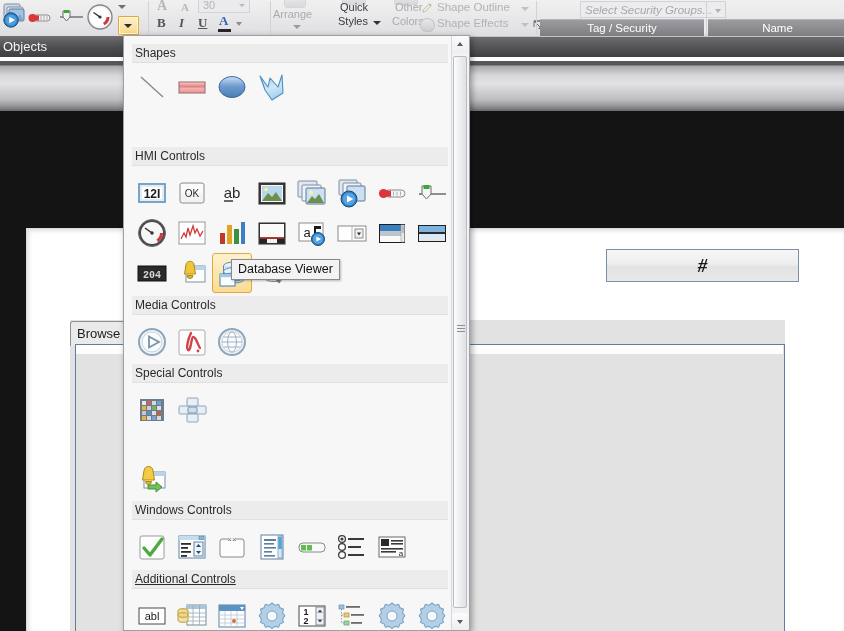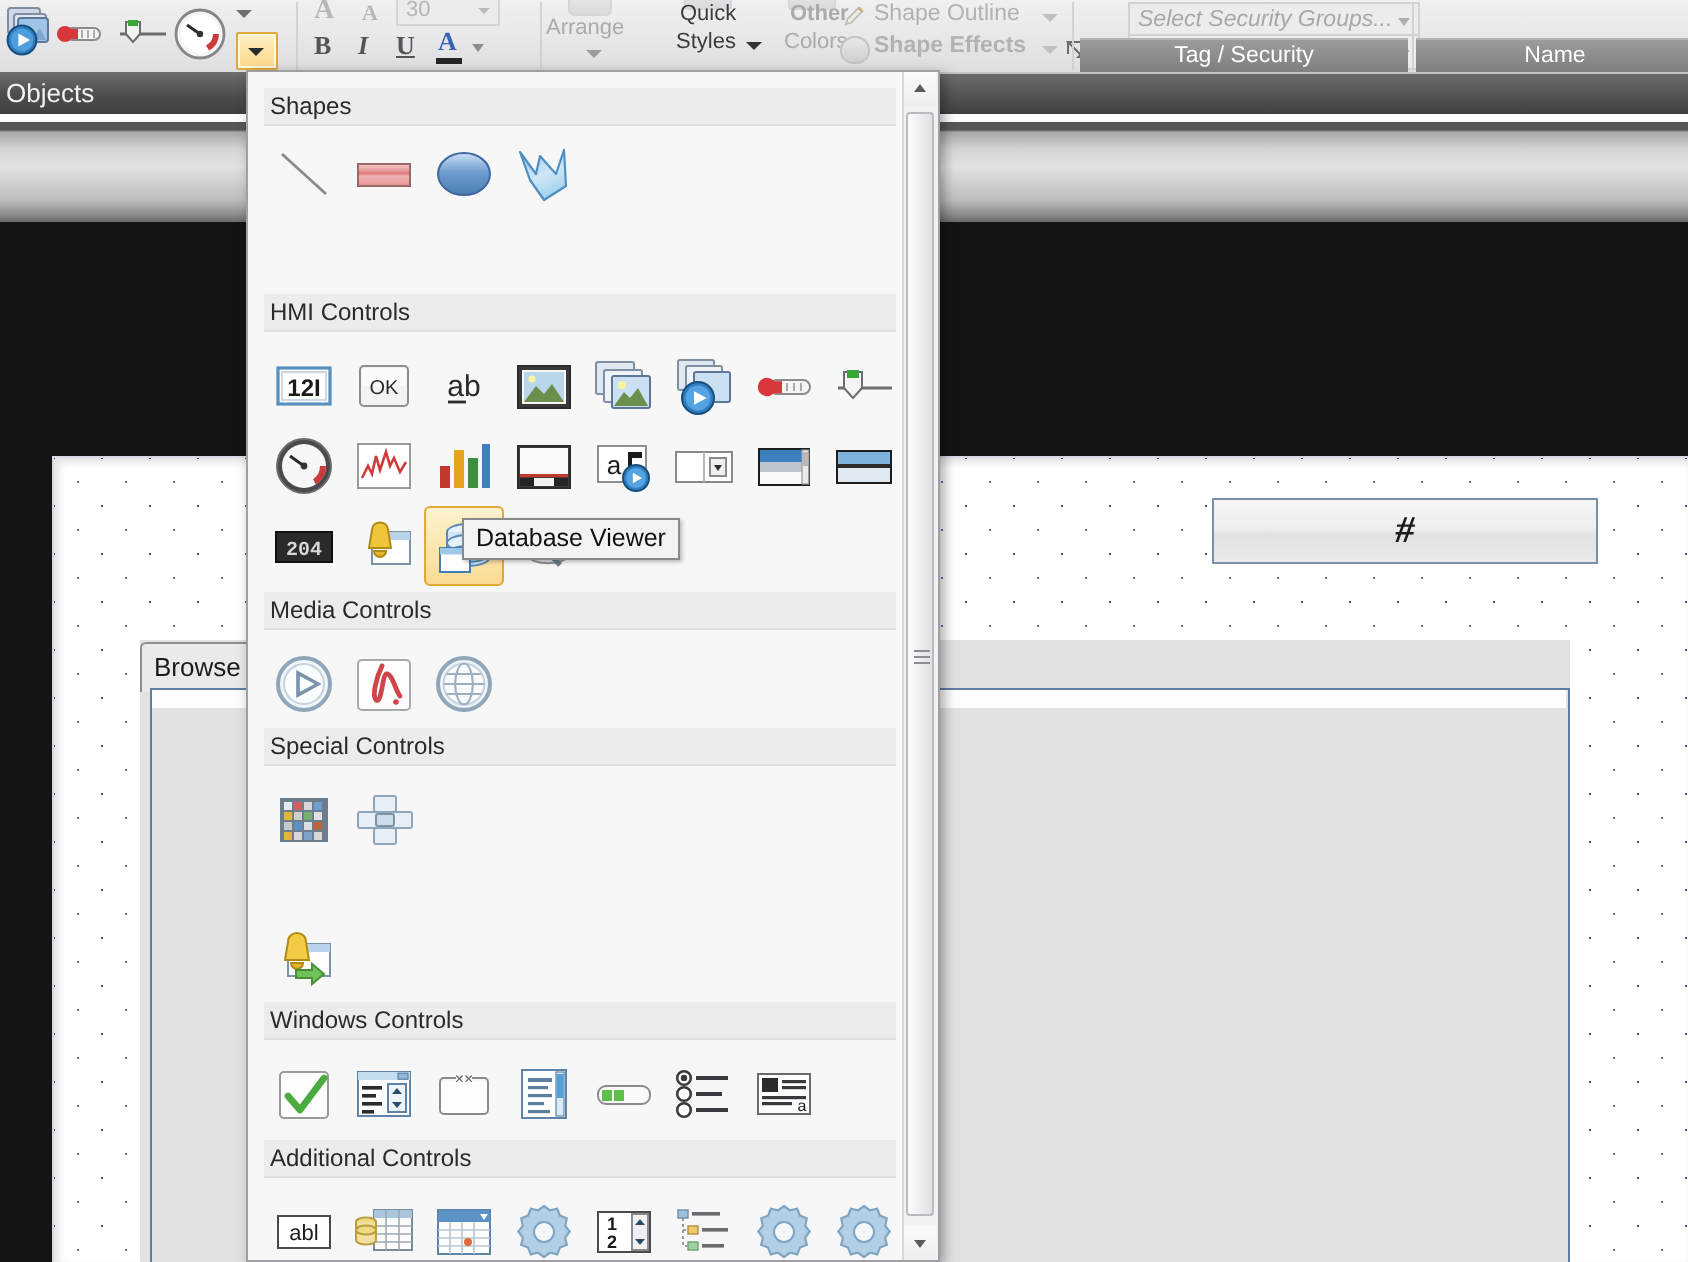--- a/index.html
+++ b/index.html
@@ -101,21 +101,21 @@
   .shpgrp { position: absolute; left: 420px; top: 0; width: 130px; height: 32px; }
   .shp-row { position: absolute; font-size: 11.5px; color: #b2b2b6; white-space: nowrap; }
   .shp-pen { position: absolute; left: 2px; top: 3px; width: 11px; height: 11px; }
   .shp-eff { position: absolute; left: 0px; top: 18px; width: 13px; height: 12px;
              border-radius: 50% 50% 45% 45%;
              background: linear-gradient(to bottom,#e8e8ea,#cfcfd3);
              border: 1px solid #c4c4c8; }
   .dlg-launcher { position: absolute; right: 6px; bottom: 1px; width: 11px; height: 11px; }
 
   
-  .taggrp { position: absolute; left: 556px; top: 0; width: 164px; height: 28px; }
+  .taggrp { position: absolute; left: 572px; top: 0; width: 164px; height: 28px; }
   .combo {
     position: absolute; box-sizing: border-box;
     background: #ececee; border: 1px solid #d2d2d6;
     font-size: 11.5px; color: #a8a8ac; padding: 2px 14px 0 4px;
     height: 18px; overflow: hidden; white-space: nowrap;
   }
   .combo .cb-car { position: absolute; right: 4px; top: 7px; width:0;height:0;
       border-left:3.5px solid transparent;border-right:3.5px solid transparent;
       border-top:4px solid #b0b0b4;}
 
@@ -372,34 +372,34 @@
       <div class="ghost-ico" style="left:12px; top:-8px; width:20px; height:14px;"></div>
       <div class="arr-lbl" style="left:1px; top:8px;">Arrange</div>
       <div class="car-gray" style="left:21px; top:25px;"></div>
 
       <div class="ghost-ico" style="left:70px; top:-10px; width:22px; height:13px; border-radius:6px 6px 2px 2px;"></div>
       <div class="qs-lbl" style="left:68px; top:1px;">Quick</div>
       <div class="qs-lbl" style="left:66px; top:15px;">Styles</div>
       <div class="car-dark" style="left:101px; top:21px;"></div>
 
       <div class="ghost-ico" style="left:122px; top:-10px; width:22px; height:13px; border-radius:6px 6px 2px 2px;"></div>
-      <div class="arr-lbl" style="left:123px; top:1px;font-weight:bold;">Other</div>
+      <div class="arr-lbl" style="left:123px; top:1px;">Other</div>
       <div class="arr-lbl" style="left:120px; top:15px;">Colors</div>
     </div>
 
     <div class="shpgrp">
       <svg class="shp-pen" viewBox="0 0 12 12">
         <path d="M1 10 l1-3 6-6 2 2 -6 6z" fill="#f0ede0" stroke="#bdbdbd"></path>
         <path d="M8 1 l2 2" stroke="#c9b473" stroke-width="1.6"></path>
       </svg>
       <div class="shp-row" style="left:17px; top:1px;">Shape Outline</div>
       <div class="car-gray" style="left:101px; top:7px; border-top-color:#c0c0c4;"></div>
 
       <div class="shp-eff"></div>
-      <div class="shp-row" style="left:17px; top:17px;font-weight:bold;">Shape Effects</div>
+      <div class="shp-row" style="left:17px; top:17px;">Shape Effects</div>
       <div class="car-gray" style="left:101px; top:23px; border-top-color:#c0c0c4;"></div>
 
       <svg class="dlg-launcher" viewBox="0 0 11 11">
         <path d="M1 1 h8 v8 z" fill="none" stroke="#6a6a6e" stroke-width="1"></path>
         <path d="M1 1 h6 M1 1 v6" stroke="#6a6a6e" stroke-width="1"></path>
         <path d="M9 9 l-4 0 l4 -4 z" fill="#6a6a6e"></path>
       </svg>
     </div>
 
     <div class="rib-sep" style="left:536px;"></div>
@@ -796,21 +796,21 @@
           <g fill="#3a3a3e">
             <rect x="15" y="9" width="12" height="1.6"></rect>
               <rect x="15" y="12" width="12" height="1.6"></rect>
             <rect x="5" y="17" width="22" height="1.6"></rect>
               <rect x="5" y="20" width="15" height="1.6"></rect>
           </g>
           <text x="25" y="24.5" font-size="8" text-anchor="middle" fill="#1b1b1b" font-family="Liberation Sans, sans-serif">a</text>
         </svg>
       </div>
 
-      <div class="cat-header" style="top:534px;">Additional Controls</div>
+      <div class="cat-header" style="top:534px;text-decoration:underline;">Additional Controls</div>
 
       <div class="icon-slot" style="left:8px; top:560px;">
         <svg class="ic" viewBox="0 0 32 32">
           <rect x="3" y="8" width="26" height="16" fill="#fff" stroke="#4a4a4e"></rect>
           <text x="16" y="20" font-size="11" text-anchor="middle" fill="#1b1b1b" font-family="Liberation Sans, sans-serif">abl</text>
         </svg>
       </div>
       <div class="icon-slot" style="left:48px; top:560px;">
         <svg class="ic" viewBox="0 0 32 32">
           <rect x="11" y="5" width="19" height="20" fill="#fdfdfd" stroke="#7a8b99"></rect>

